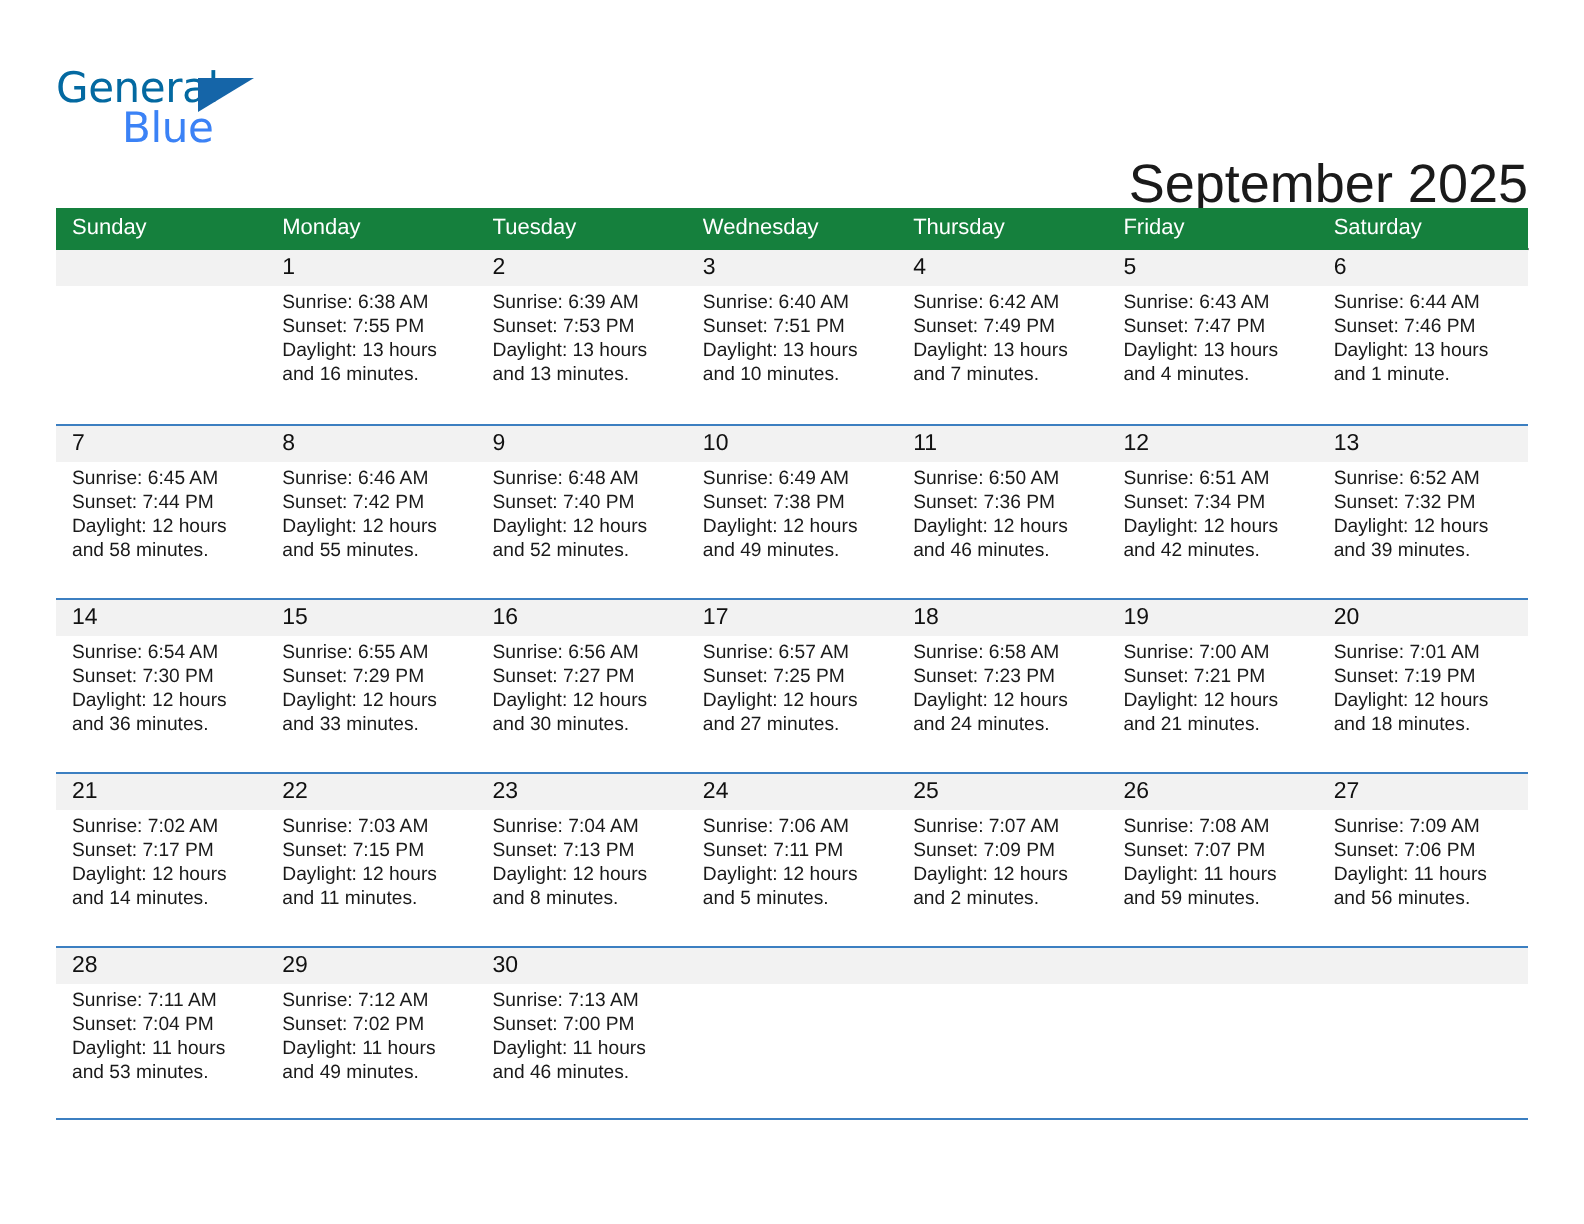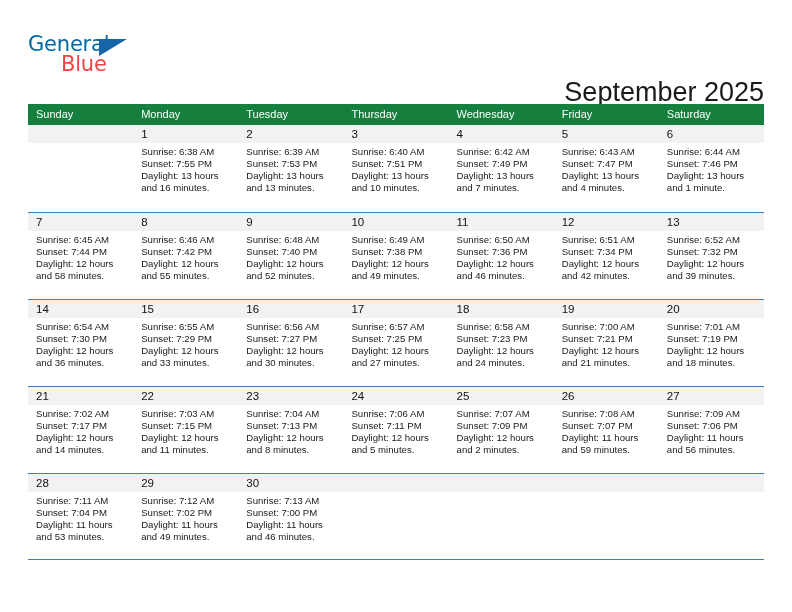--- a/index.html
+++ b/index.html
@@ -44,21 +44,21 @@
     letter-spacing: -0.2px;
     color: #0369a1;
     font-family: "DejaVu Sans", sans-serif;
   }
   .logo-blue {
     position: absolute;
     left: 33px;
     top: 20px;
     font-size: 21px;
     letter-spacing: -0.2px;
-    color: #ef4444;
+    color: #3b82f6;
     font-family: "DejaVu Sans", sans-serif;
   }
   .logo-tri {
     position: absolute;
     left: 71px;
     top: 7px;
     width: 0;
     height: 0;
     border-left: 28px solid #1565a8;
     border-bottom: 17px solid transparent;
@@ -166,22 +166,22 @@
       <div class="cal-subtitle">Cerese, Lombardy, Italy</div>
     </div>
 
   </div>
 
   <div class="calendar">
     <div class="weekday-row">
       <div class="weekday">Sunday</div>
       <div class="weekday">Monday</div>
       <div class="weekday">Tuesday</div>
+      <div class="weekday">Wednesday</div>
       <div class="weekday">Thursday</div>
-      <div class="weekday">Wednesday</div>
       <div class="weekday">Friday</div>
       <div class="weekday">Saturday</div>
     </div>
 
     <div class="week-row first">
       <div class="day-cell empty">
         <div class="day-num"></div>
         <div class="day-body">
           <div></div>
           <div></div>

